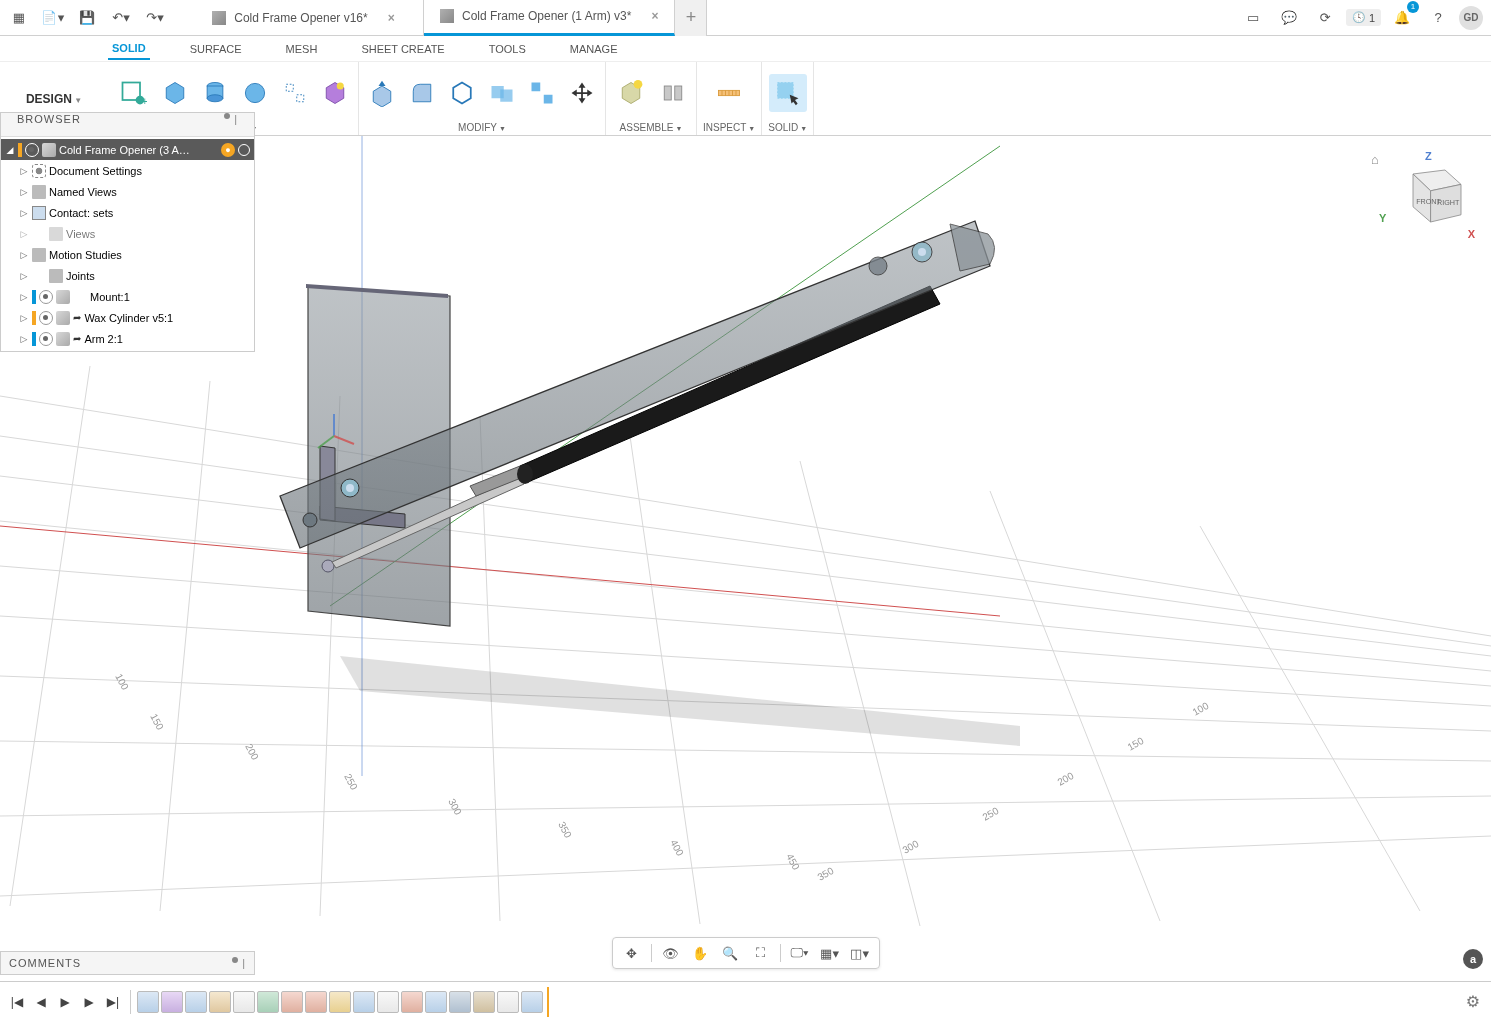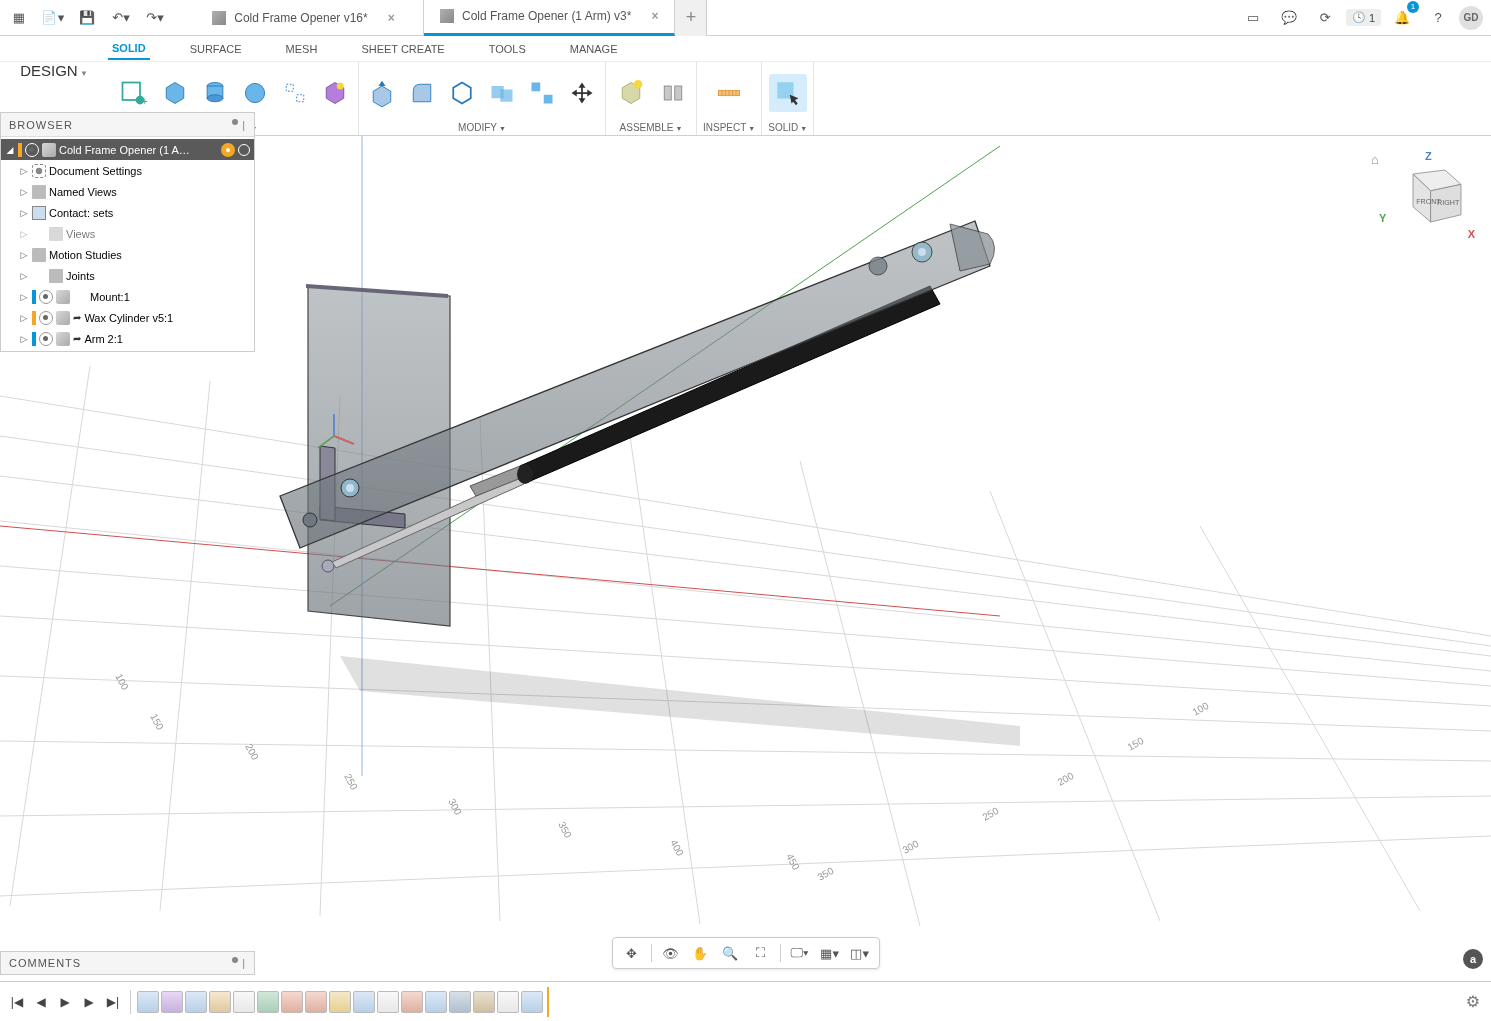--- a/index.html
+++ b/index.html
@@ -17,33 +17,33 @@
 .tab-add { width: 32px; display: flex; align-items: center; justify-content: center; font-size: 18px; color: #888; cursor: pointer; background:#f0f0f0; border-right:1px solid #d0d0d0; }
 .appbar-right { display: flex; align-items: center; gap: 6px; padding: 0 8px; }
 .pill { background:#eee;border-radius:3px;padding:2px 6px;font-size:11px;color:#444;display:flex;align-items:center;gap:3px;}
 .avatar { width: 24px; height: 24px; border-radius: 50%; background: #e0e0e0; display: flex; align-items: center; justify-content: center; font-size: 10px; color: #666; font-weight: bold; }
 
 
 .ribbon-tabs { height: 26px; background: #fff; display: flex; align-items: center; padding-left: 108px; gap: 36px; border-bottom: 1px solid #eee; }
 .ribbon-tab { font-size: 11px; color: #555; cursor: pointer; padding: 4px 4px; }
 .ribbon-tab.active { color: #0696d7; font-weight: 700; border-bottom: 2px solid #0696d7; margin-bottom: -1px; }
 .ribbon { height: 74px; background: #fff; border-bottom: 1px solid #d0d0d0; display: flex; align-items: stretch; }
-.design-btn { width: 108px; display: flex; align-items: flex-start; justify-content: center; font-size: 15px; color: #333; cursor: pointer; border-right: 0; }
+.design-btn { width: 108px; display: flex; align-items: center; justify-content: center; font-size: 12px; color: #333; cursor: pointer; border-right: 0; font-weight: bold; }
 .design-btn span::after { content: " ▼"; font-size: 8px; color: #888; }
 .group { display: flex; flex-direction: column; align-items: center; padding: 4px 6px 2px; border-right: 1px solid #e5e5e5; }
 .group-icons { display: flex; gap: 6px; flex: 1; align-items: center; }
 .tool { width: 34px; height: 34px; display: flex; align-items: center; justify-content: center; cursor: pointer; border-radius: 3px; }
 .tool.large { width: 38px; height: 38px; }
 .tool svg { width: 28px; height: 28px; }
 .group-label { font-size: 10px; color: #666; margin-top: 2px; cursor: pointer; }
 .group-label::after { content: " ▼"; font-size: 7px; }
 
 
 .browser { position: absolute; top: 112px; left: 0; width: 255px; background: rgba(255,255,255,0.95); border: 1px solid #ccc; font-size: 11px; z-index: 10; }
-.browser-title { height: 24px; background: #f5f5f5; display: flex; align-items: center; padding: 0 8px; font-size: 11px; color: #555; letter-spacing: 1px; border-bottom: 1px solid #ddd; }
+.browser-title { height: 24px; background: #f5f5f5; display: flex; padding: 0 16px; font-size: 11px; color: #555; letter-spacing: 1px; border-bottom: 1px solid #ddd; }
 .browser-title .dots { margin-left: auto; display:flex; gap:4px; }
 .tree { padding: 2px 0; }
 .tree-row { height: 21px; display: flex; align-items: center; gap: 3px; padding: 0 4px; cursor: pointer; }
 .tree-row.root { background: #5a5a5a; color: #fff; }
 .tri { width: 10px; font-size: 9px; color: #666; text-align: center; }
 .tree-row.root .tri { color: #fff; }
 .eye { width: 14px; height: 14px; border: 1px solid #999; border-radius: 50%; position: relative; }
 .eye::after { content: ""; position: absolute; width: 5px; height: 5px; background: #666; border-radius: 50%; top: 3px; left: 3px; }
 .swatch { width: 4px; height: 14px; background: #0696d7; }
 .swatch.orange { background: #f5a623; }
@@ -383,21 +383,21 @@
         <span class="dot"></span>
         <span style="font-size:11px;color:#888">|</span>
       </span>
   </div>
   <div class="tree">
     <div class="tree-row root">
       <span class="tri">◢</span>
       <span style="width:4px;height:14px;background:#f5a623"></span>
       <span class="eye" style="border-color:#fff"></span>
       <span class="node-icon comp"></span>
-      <span style="flex:1;overflow:hidden;text-overflow:ellipsis;white-space:nowrap">Cold Frame Opener (1 A…</span>
+      <span style="flex:1;overflow:hidden;text-overflow:ellipsis;white-space:nowrap">Cold Frame Opener (3 A…</span>
       <span class="badge-circle">●</span>
       <span style="width:12px;height:12px;border:1.5px solid #fff;border-radius:50%"></span>
     </div>
     <div class="tree-row" style="padding-left:18px">
       <span class="tri">▷</span>
         <span class="node-icon gear"></span>
       <span>Document Settings</span>
     </div>
     <div class="tree-row" style="padding-left:18px">
       <span class="tri">▷</span>

